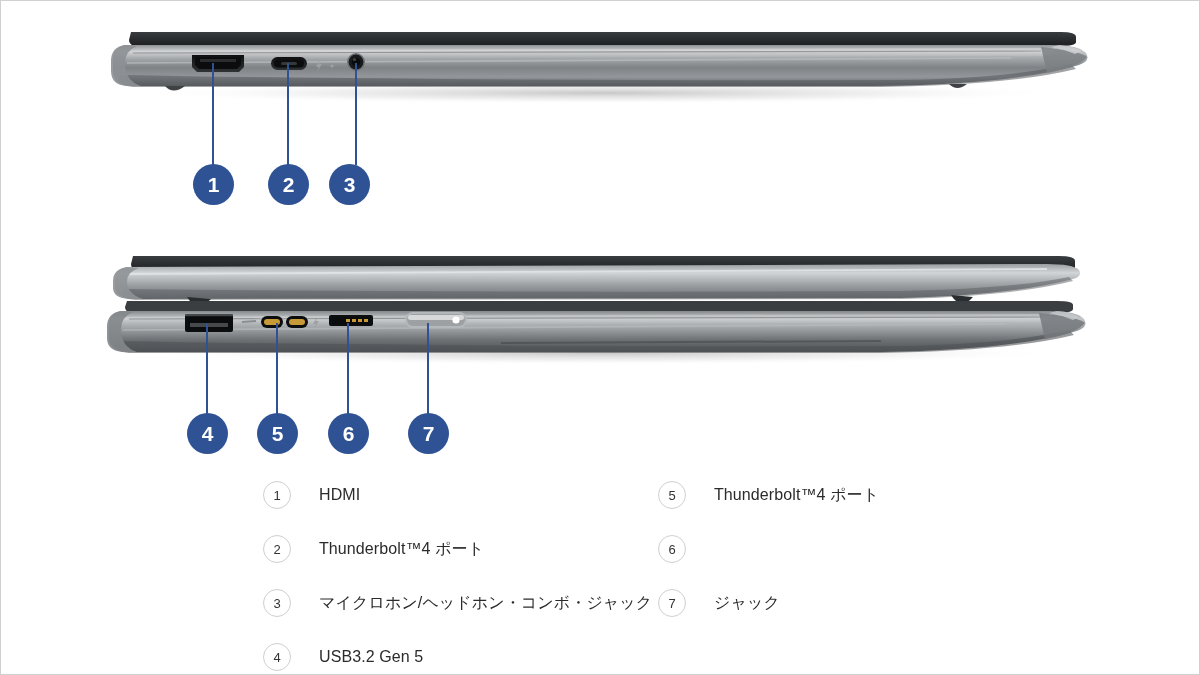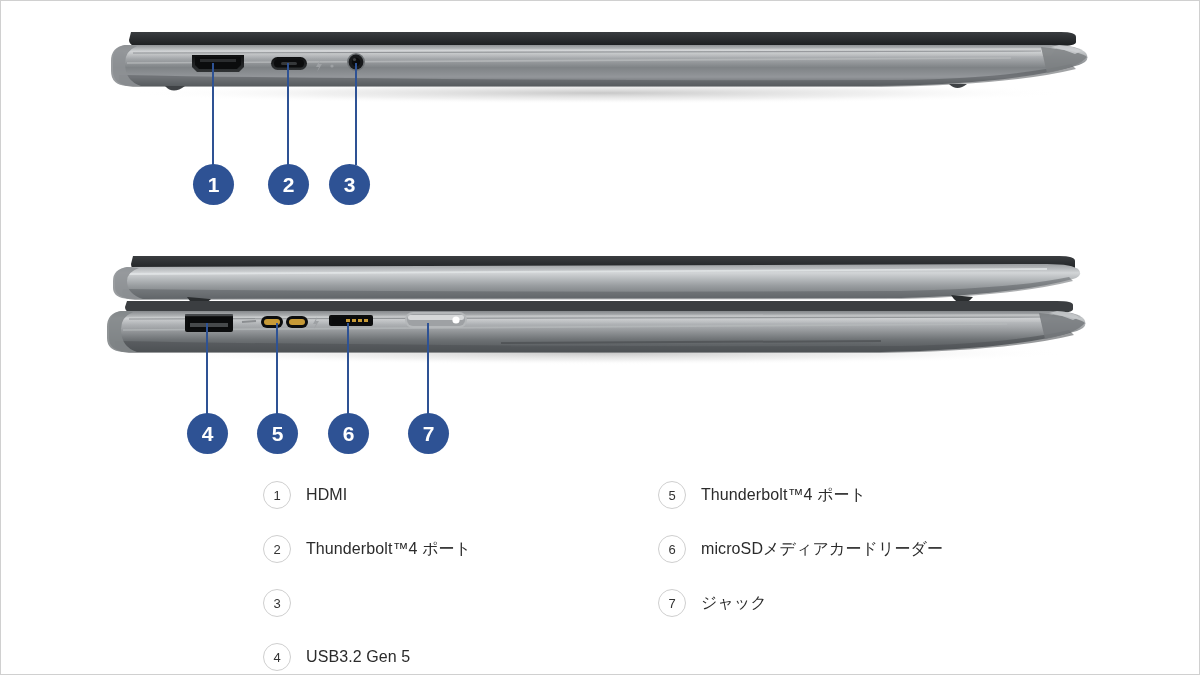--- a/index.html
+++ b/index.html
@@ -85,21 +85,21 @@
     border: 1px solid #cfcfcf;
     color: #333333;
     font-size: 13px;
     display: flex;
     align-items: center;
     justify-content: center;
     line-height: 1;
     background: #ffffff;
   }
   .legend-label {
-    margin-left: 15px;
+    margin-left: 28px;
     font-size: 16px;
     color: #2b2b2b;
     white-space: nowrap;
     letter-spacing: 0.1px;
   }
 </style>
 </head>
 <body>
 
 <div id="canvas">
@@ -378,41 +378,41 @@
         <div class="legend-row">
           <div class="legend-badge">
             <span>2</span>
           </div>
           <div class="legend-label">Thunderbolt™4 ポート</div>
         </div>
         <div class="legend-row">
           <div class="legend-badge">
             <span>3</span>
           </div>
+          <div class="legend-label">マイクロホン/ヘッドホン・コンボ・ジャック</div>
         </div>
         <div class="legend-row">
           <div class="legend-badge">
             <span>4</span>
           </div>
           <div class="legend-label">USB3.2 Gen 5</div>
         </div>
       </div>
 
       <div class="legend-col right">
         <div class="legend-row">
           <div class="legend-badge">
             <span>5</span>
           </div>
           <div class="legend-label">Thunderbolt™4 ポート</div>
         </div>
         <div class="legend-row">
           <div class="legend-badge">
             <span>6</span>
           </div>
-          <div class="legend-label">microSDメディアカードリーダー</div>
         </div>
         <div class="legend-row">
           <div class="legend-badge">
             <span>7</span>
           </div>
           <div class="legend-label">ジャック</div>
         </div>
       </div>
 
     </div>

